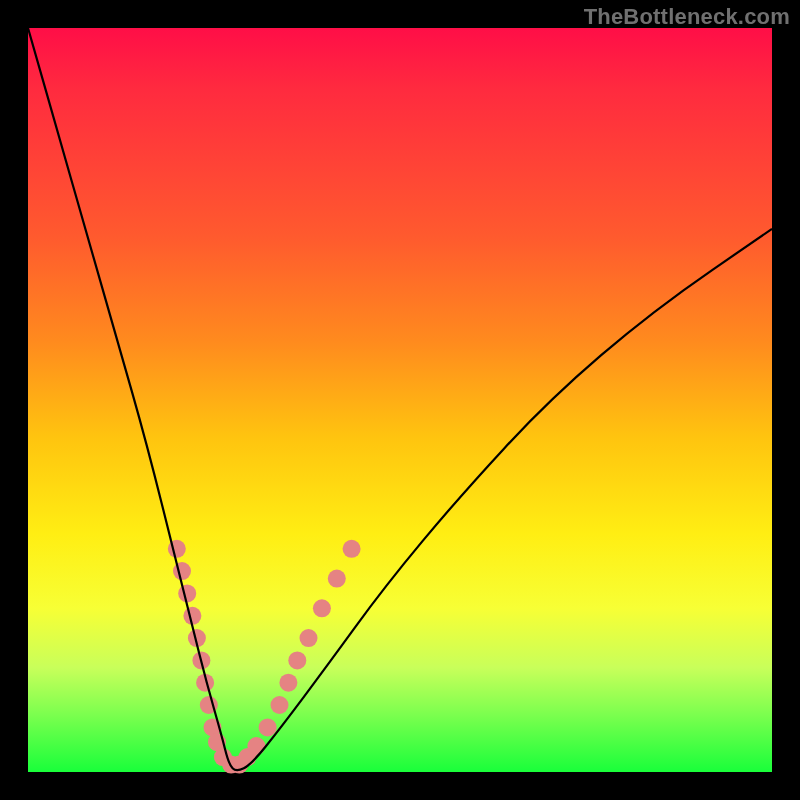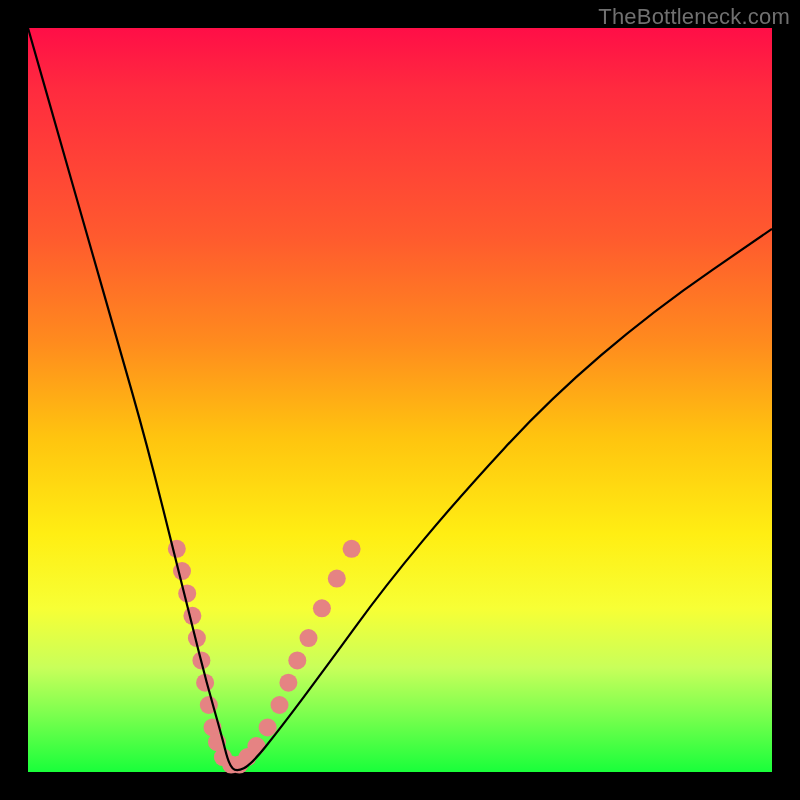--- a/index.html
+++ b/index.html
@@ -37,21 +37,21 @@
       #7fff4f 92%,
       #19ff3a 100%
     );
   }
   .watermark {
     position: absolute;
     top: 4px;
     right: 10px;
     color: #707070;
     font-size: 22px;
-    font-weight: 400;
+    font-weight: 700;
     letter-spacing: 0.2px;
   }
   svg.curve {
     position: absolute;
     left: 0;
     top: 0;
     width: 744px;
     height: 744px;
     overflow: visible;
   }

